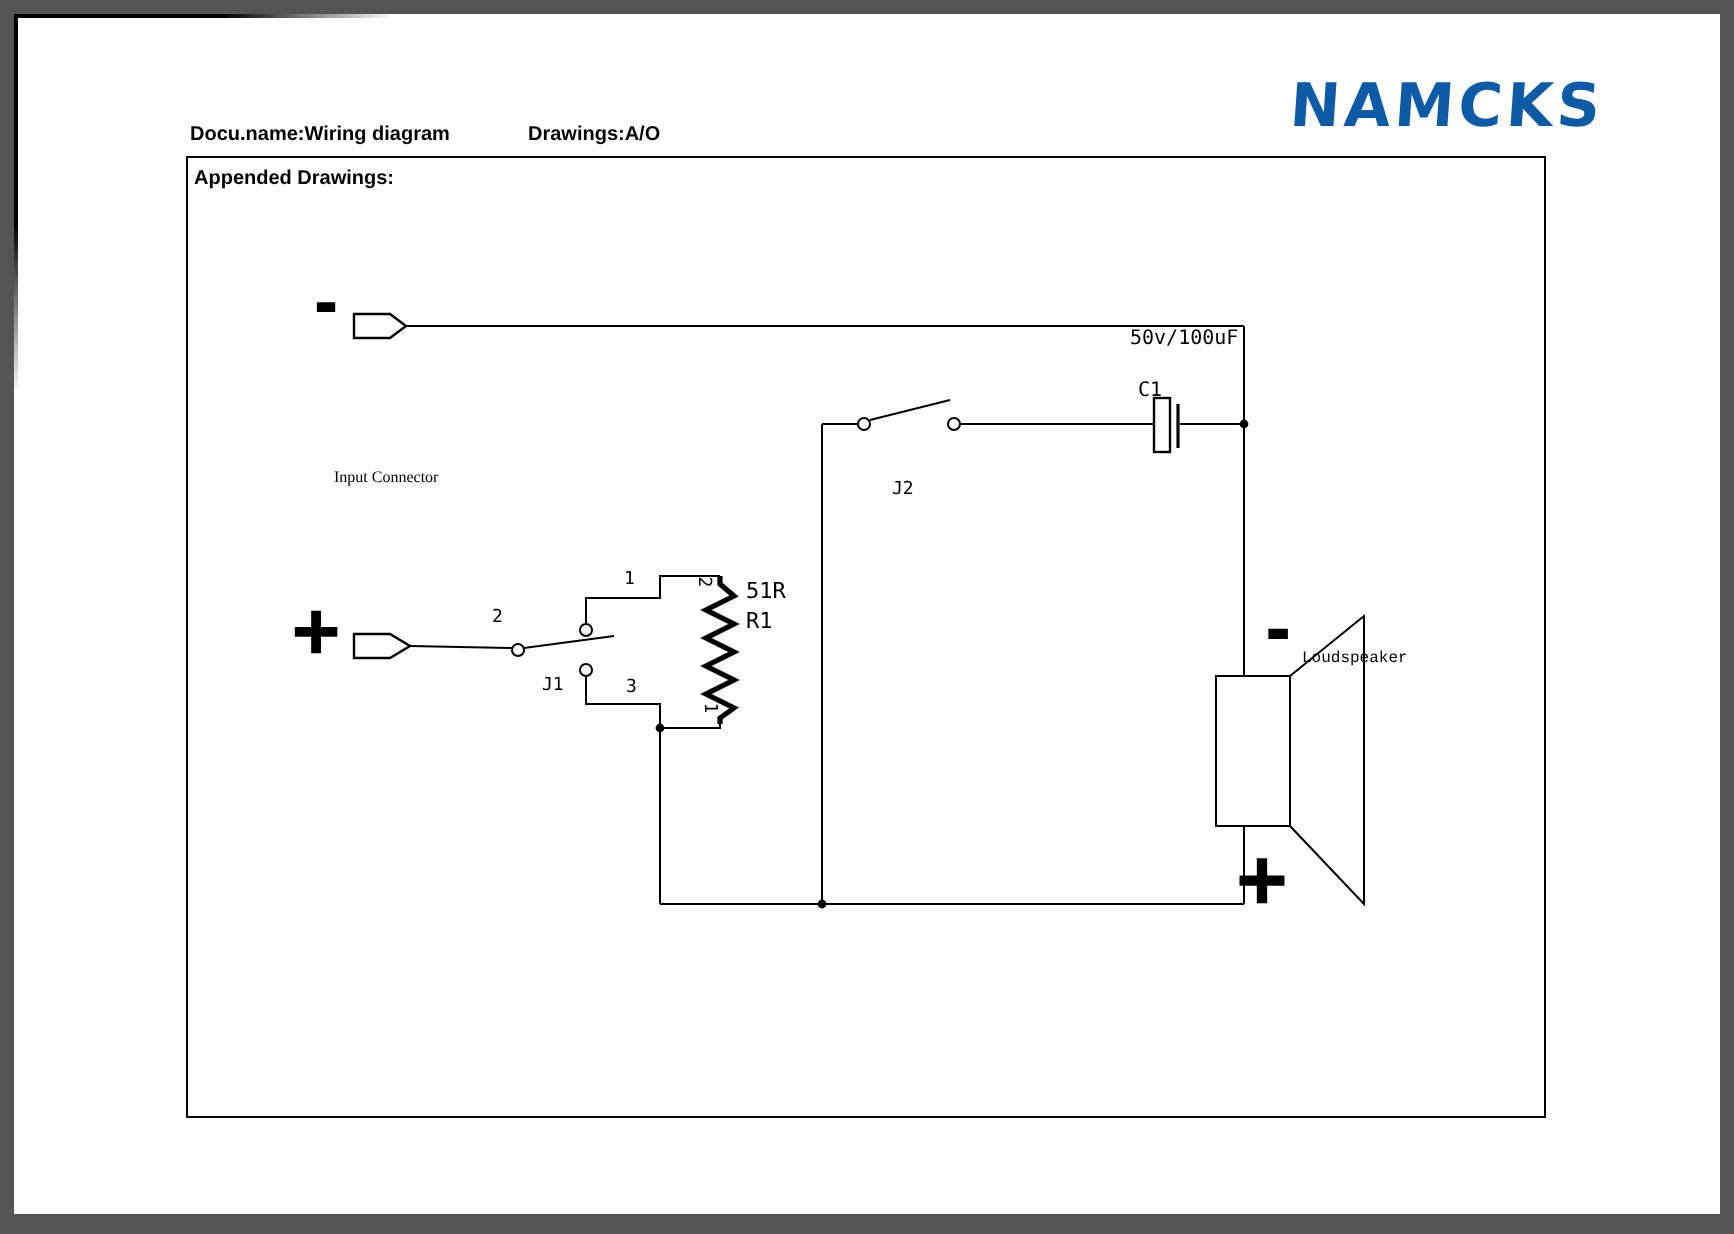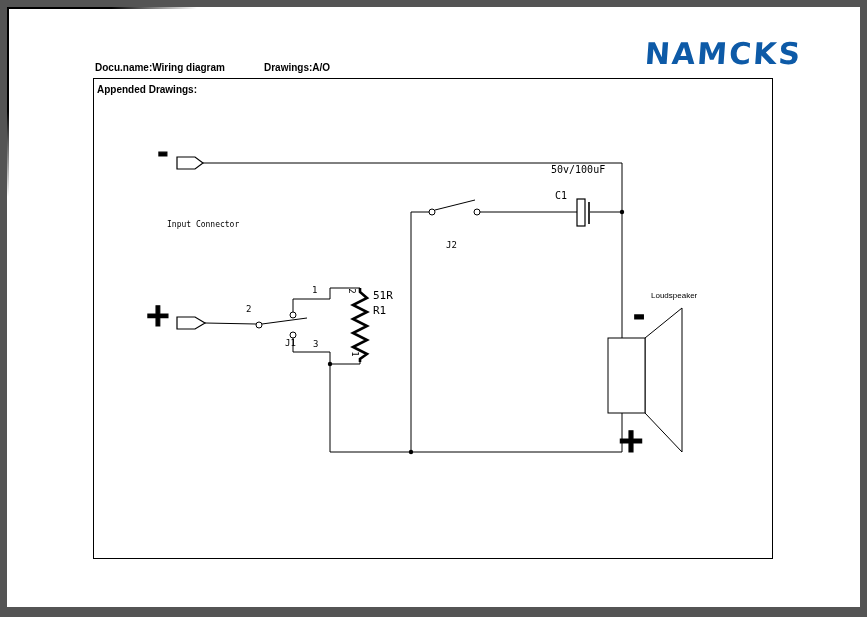--- a/index.html
+++ b/index.html
@@ -36,27 +36,27 @@
     position:absolute;left:93px;top:78px;width:680px;height:481px;
     border:1.5px solid #000;box-sizing:border-box;background:transparent;
   }
   svg.circuit{position:absolute;left:0;top:0;width:867px;height:617px;}
   .lbl{
     position:absolute;color:#000;white-space:nowrap;
     font-family:"DejaVu Sans Mono",monospace;
   }
   .m8{font-size:8px;}
   .m9{font-size:9px;}
-  .m10{font-size:10px;}
+  .m10{font-size:10px;margin-left:14px;}
   .m11{font-size:11px;}
-  .serif8{font-family:Liberation Sans, sans-serif;font-size:8px;}
+  .serif8{font-family:Liberation Mono, monospace;font-size:8px;margin-top:34px;}
   .rot{transform:rotate(90deg);transform-origin:center;}
-  #lbl-input{left:167px;top:220px;}
+  #lbl-input{left:167px;top:234px;font-family:Liberation Serif, serif;}
   #lbl-j2{left:446px;top:240px;}
-  #lbl-j1{left:285px;top:338px;}
+  #lbl-j1{left:271px;top:338px;}
   #lbl-c1-value{left:551px;top:164px;}
   #lbl-c1-ref{left:555px;top:190px;}
   #lbl-r1-value{left:373px;top:289px;}
   #lbl-r1-ref{left:373px;top:304px;text-align:center;}
   #lbl-j1-p2{left:246px;top:304px;}
   #lbl-j1-p1{left:312px;top:285px;}
   #lbl-j1-p3{left:313px;top:339px;}
   #lbl-r1-ptop{left:349px;top:286px;}
   #lbl-r1-pbot{left:352px;top:349px;}
   #lbl-speaker{left:651px;top:291px;}

